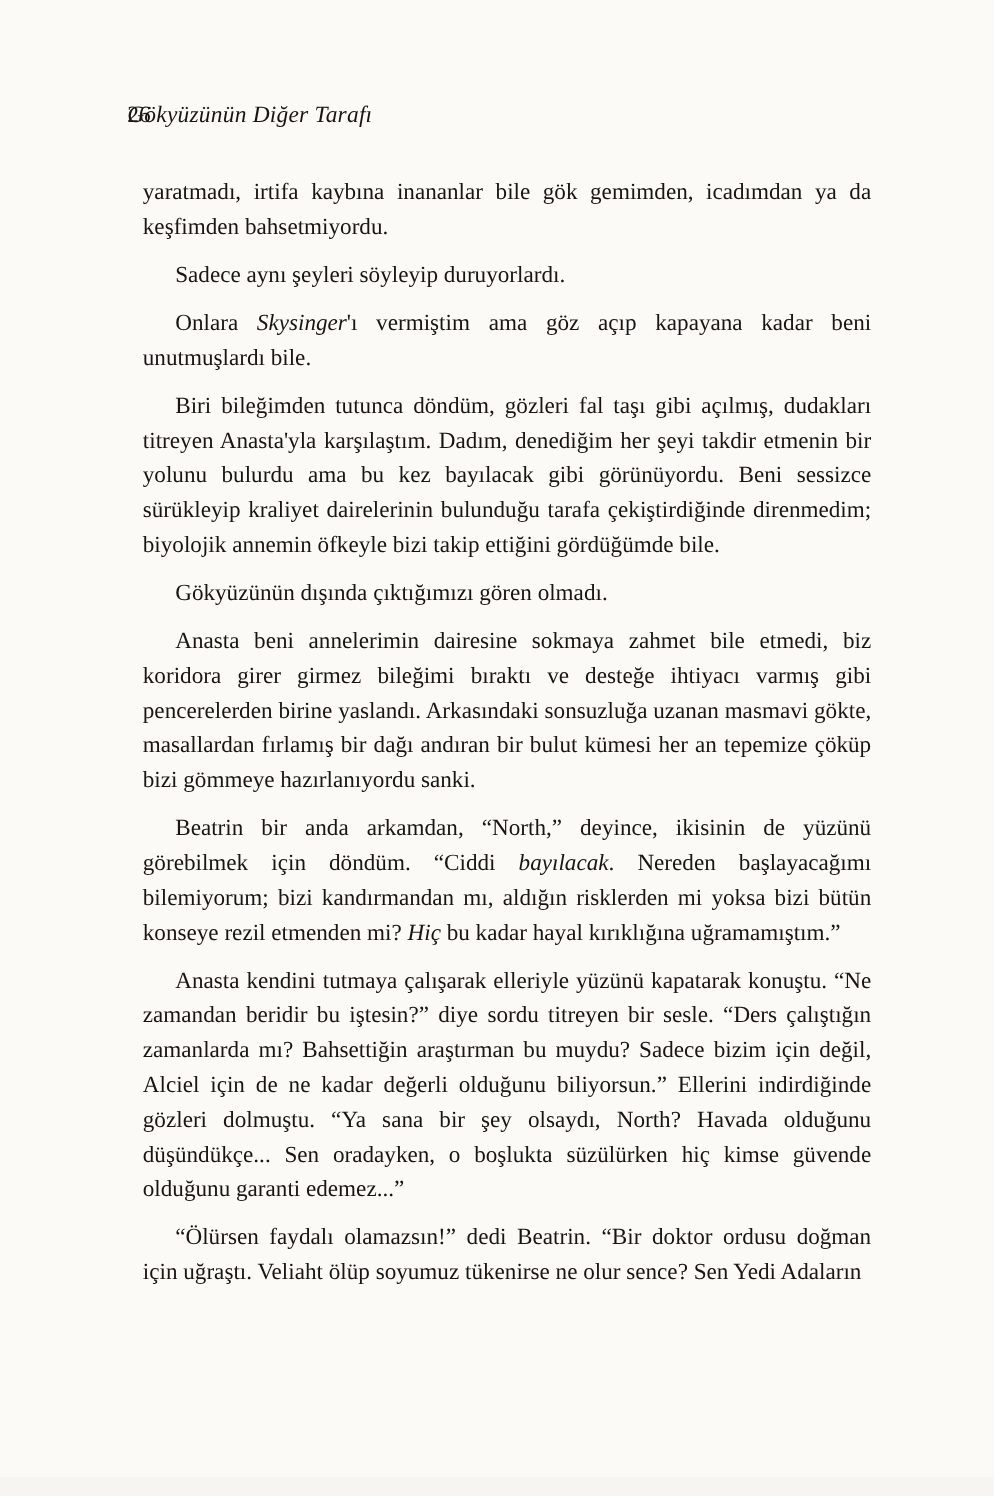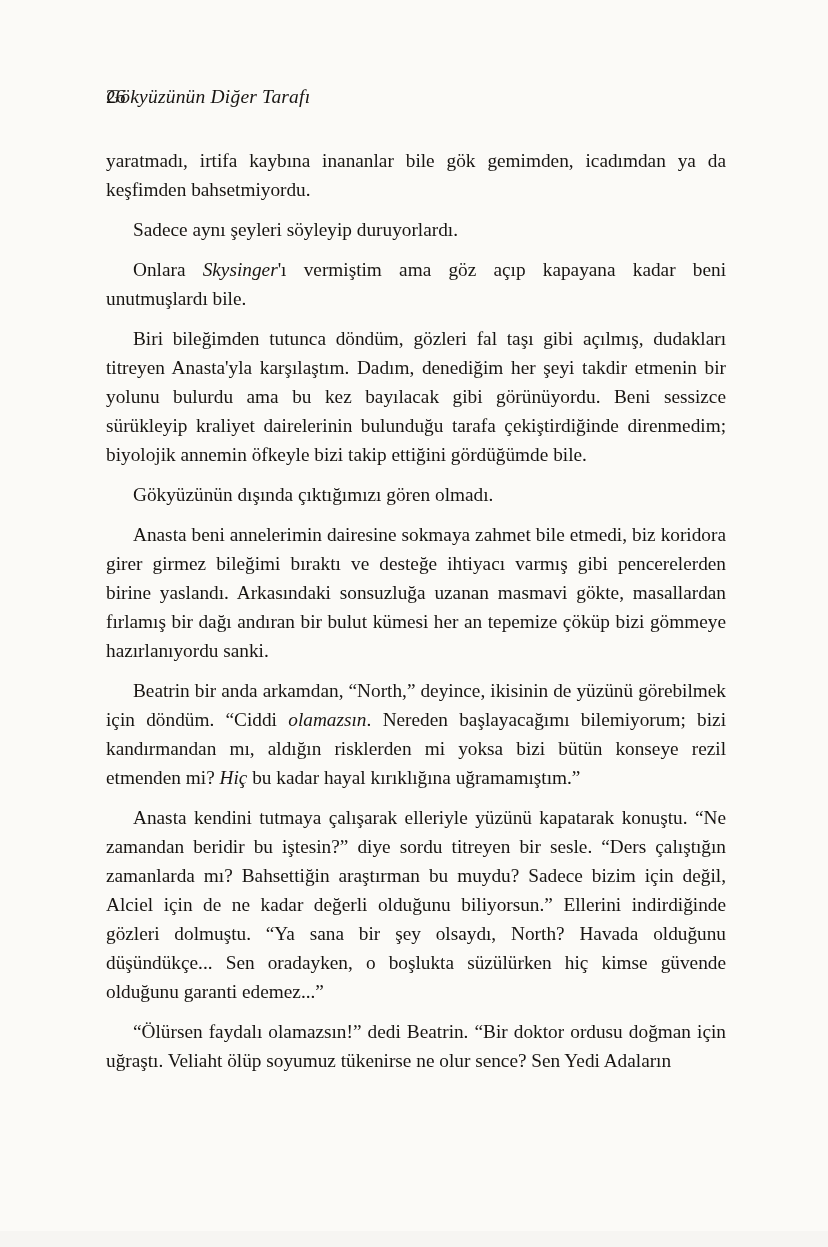--- a/index.html
+++ b/index.html
@@ -39,21 +39,21 @@
     right: 0;
     top: 0;
     font-style: italic;
     letter-spacing: 0.2px;
   }
   .body-text {
     font-size: 19.3px;
     line-height: 29px;
   }
   .body-text p.para {
-    margin: 0 0 11px 0;
+    margin: 0 0 11px 13px;
     text-align: justify;
   }
   .body-text p.para.indent {
     text-indent: 27px;
   }
   .body-text em {
     font-style: italic;
   }
 </style>
 </head>
@@ -64,17 +64,17 @@
     <span class="page-number">26</span>
     <span class="running-title">Gökyüzünün Diğer Tarafı</span>
   </div>
   <div class="body-text">
       <p class="para"><span>yaratmadı, irtifa kaybına inananlar bile gök gemimden, icadımdan ya da keşfimden bahsetmiyordu.</span></p>
       <p class="para indent"><span>Sadece aynı şeyleri söyleyip duruyorlardı.</span></p>
       <p class="para indent"><span>Onlara </span><em>Skysinger</em><span>'ı vermiştim ama göz açıp kapayana kadar beni unutmuşlardı bile.</span></p>
       <p class="para indent"><span>Biri bileğimden tutunca döndüm, gözleri fal taşı gibi açılmış, dudakları titreyen Anasta'yla karşılaştım. Dadım, denediğim her şeyi takdir etmenin bir yolunu bulurdu ama bu kez bayılacak gibi görünüyordu. Beni sessizce sürükleyip kraliyet dairelerinin bulunduğu tarafa çekiştirdiğinde direnmedim; biyolojik annemin öfkeyle bizi takip ettiğini gördüğümde bile.</span></p>
       <p class="para indent"><span>Gökyüzünün dışında çıktığımızı gören olmadı.</span></p>
       <p class="para indent"><span>Anasta beni annelerimin dairesine sokmaya zahmet bile etmedi, biz koridora girer girmez bileğimi bıraktı ve desteğe ihtiyacı varmış gibi pencerelerden birine yaslandı. Arkasındaki sonsuzluğa uzanan masmavi gökte, masallardan fırlamış bir dağı andıran bir bulut kümesi her an tepemize çöküp bizi gömmeye hazırlanıyordu sanki.</span></p>
-      <p class="para indent"><span>Beatrin bir anda arkamdan, “North,” deyince, ikisinin de yüzünü görebilmek için döndüm. “Ciddi </span><em>olamazsın</em><span>. Nereden başlayacağımı bilemiyorum; bizi kandırmandan mı, aldığın risklerden mi yoksa bizi bütün konseye rezil etmenden mi? </span><em>Hiç</em><span> bu kadar hayal kırıklığına uğramamıştım.”</span></p>
+      <p class="para indent"><span>Beatrin bir anda arkamdan, “North,” deyince, ikisinin de yüzünü görebilmek için döndüm. “Ciddi </span><em>bayılacak</em><span>. Nereden başlayacağımı bilemiyorum; bizi kandırmandan mı, aldığın risklerden mi yoksa bizi bütün konseye rezil etmenden mi? </span><em>Hiç</em><span> bu kadar hayal kırıklığına uğramamıştım.”</span></p>
       <p class="para indent"><span>Anasta kendini tutmaya çalışarak elleriyle yüzünü kapatarak konuştu. “Ne zamandan beridir bu iştesin?” diye sordu titreyen bir sesle. “Ders çalıştığın zamanlarda mı? Bahsettiğin araştırman bu muydu? Sadece bizim için değil, Alciel için de ne kadar değerli olduğunu biliyorsun.” Ellerini indirdiğinde gözleri dolmuştu. “Ya sana bir şey olsaydı, North? Havada olduğunu düşündükçe... Sen oradayken, o boşlukta süzülürken hiç kimse güvende olduğunu garanti edemez...”</span></p>
       <p class="para indent"><span>“Ölürsen faydalı olamazsın!” dedi Beatrin. “Bir doktor ordusu doğman için uğraştı. Veliaht ölüp soyumuz tükenirse ne olur sence? Sen Yedi Adaların</span></p>
     </div>
 </div>
 
 </body></html>

